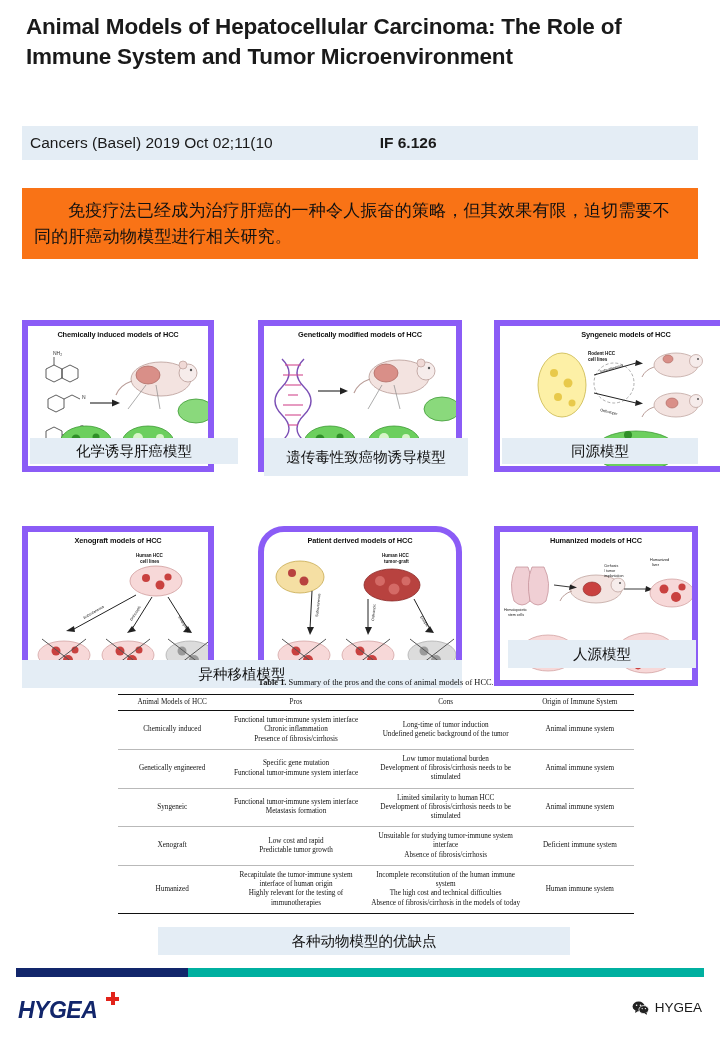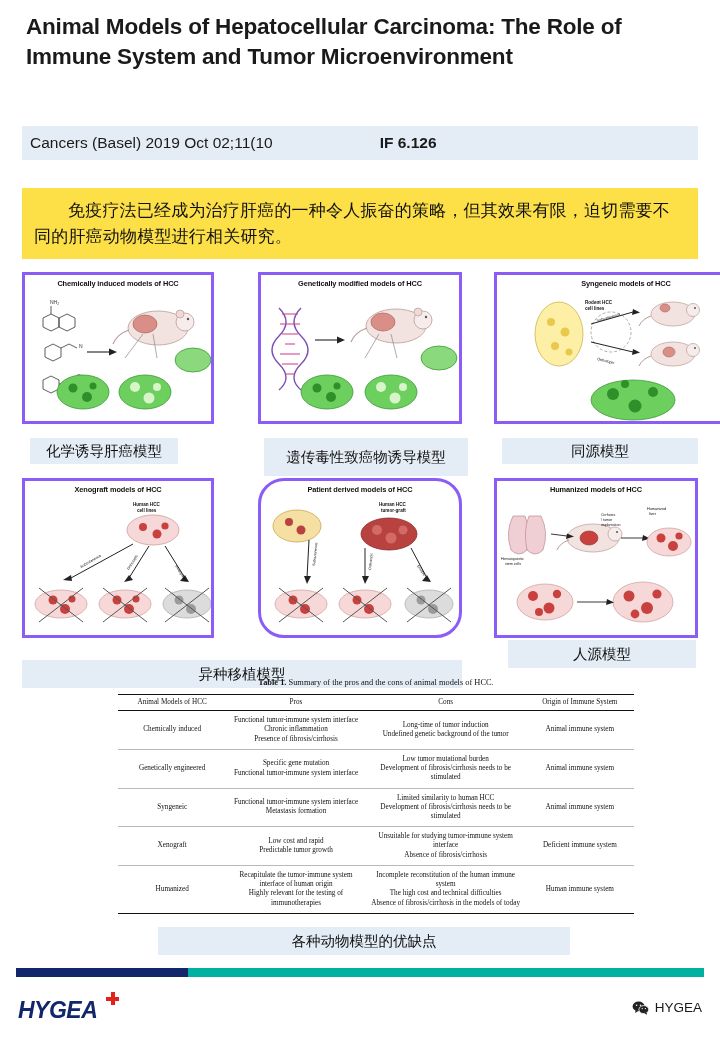--- a/index.html
+++ b/index.html
@@ -57,36 +57,37 @@
     color: #1a1a1a;
     margin-left: 107px;
   }
   
   .summary-box {
     position: absolute;
     left: 22px;
     top: 188px;
     width: 676px;
     min-height: 64px;
-    background: #fde047;
+    background: #f97316;
     box-sizing: border-box;
     padding: 10px 12px 10px 12px;
     font-size: 17px;
     line-height: 1.5;
     color: #111;
     text-indent: 34px;
     letter-spacing: 0.2px;
   }
   
   .fig {
     position: absolute;
     box-sizing: border-box;
-    border: 3px solid #8b5cf6;
+    border: 6px solid #8b5cf6;
     background: #fff;
     overflow: hidden;
+    margin-top: 48px;
   }
   .fig-title {
     font-size: 7.4px;
     font-weight: bold;
     text-align: center;
     color: #111;
     padding-top: 4px;
     letter-spacing: -0.1px;
   }
   .fig-body {
@@ -269,21 +270,21 @@
           <circle cx="68" cy="98" r="3.5" fill="#2f8f28"></circle>
           <ellipse cx="120" cy="104" rx="26" ry="17" fill="#6ccf5e" stroke="#3f9b36" stroke-width="0.8"></ellipse>
           <circle cx="110" cy="99" r="5" fill="#d7f5c8"></circle>
           <circle cx="124" cy="110" r="5.5" fill="#d7f5c8"></circle>
           <circle cx="132" cy="99" r="4" fill="#d7f5c8"></circle>
           <ellipse cx="168" cy="72" rx="18" ry="12" fill="#8ad97c" stroke="#3f9b36" stroke-width="0.8"></ellipse>
         </g>
       </svg>
     </div>
   </div>
-  <div class="caption" style="left:30px; top:438px; width:148px; height:26px;">化学诱导肝癌模型</div>
+  <div class="caption" style="left:30px; top:438px; width:208px; height:26px;">化学诱导肝癌模型</div>
 
   <div class="fig" style="left:258px; top:272px; width:204px; height:152px;">
     <div class="fig-title">Genetically modified models of HCC</div>
     <div class="fig-body">
       <svg width="204" height="137" viewBox="0 0 204 137">
 
         <g stroke="#7b4fb5" stroke-width="1.4" fill="none">
           <path d="M18 20 q14 14 0 28 q-14 14 0 28 q14 14 0 26"></path>
           <path d="M40 20 q-14 14 0 28 q14 14 0 28 q-14 14 0 26"></path>
         </g>

